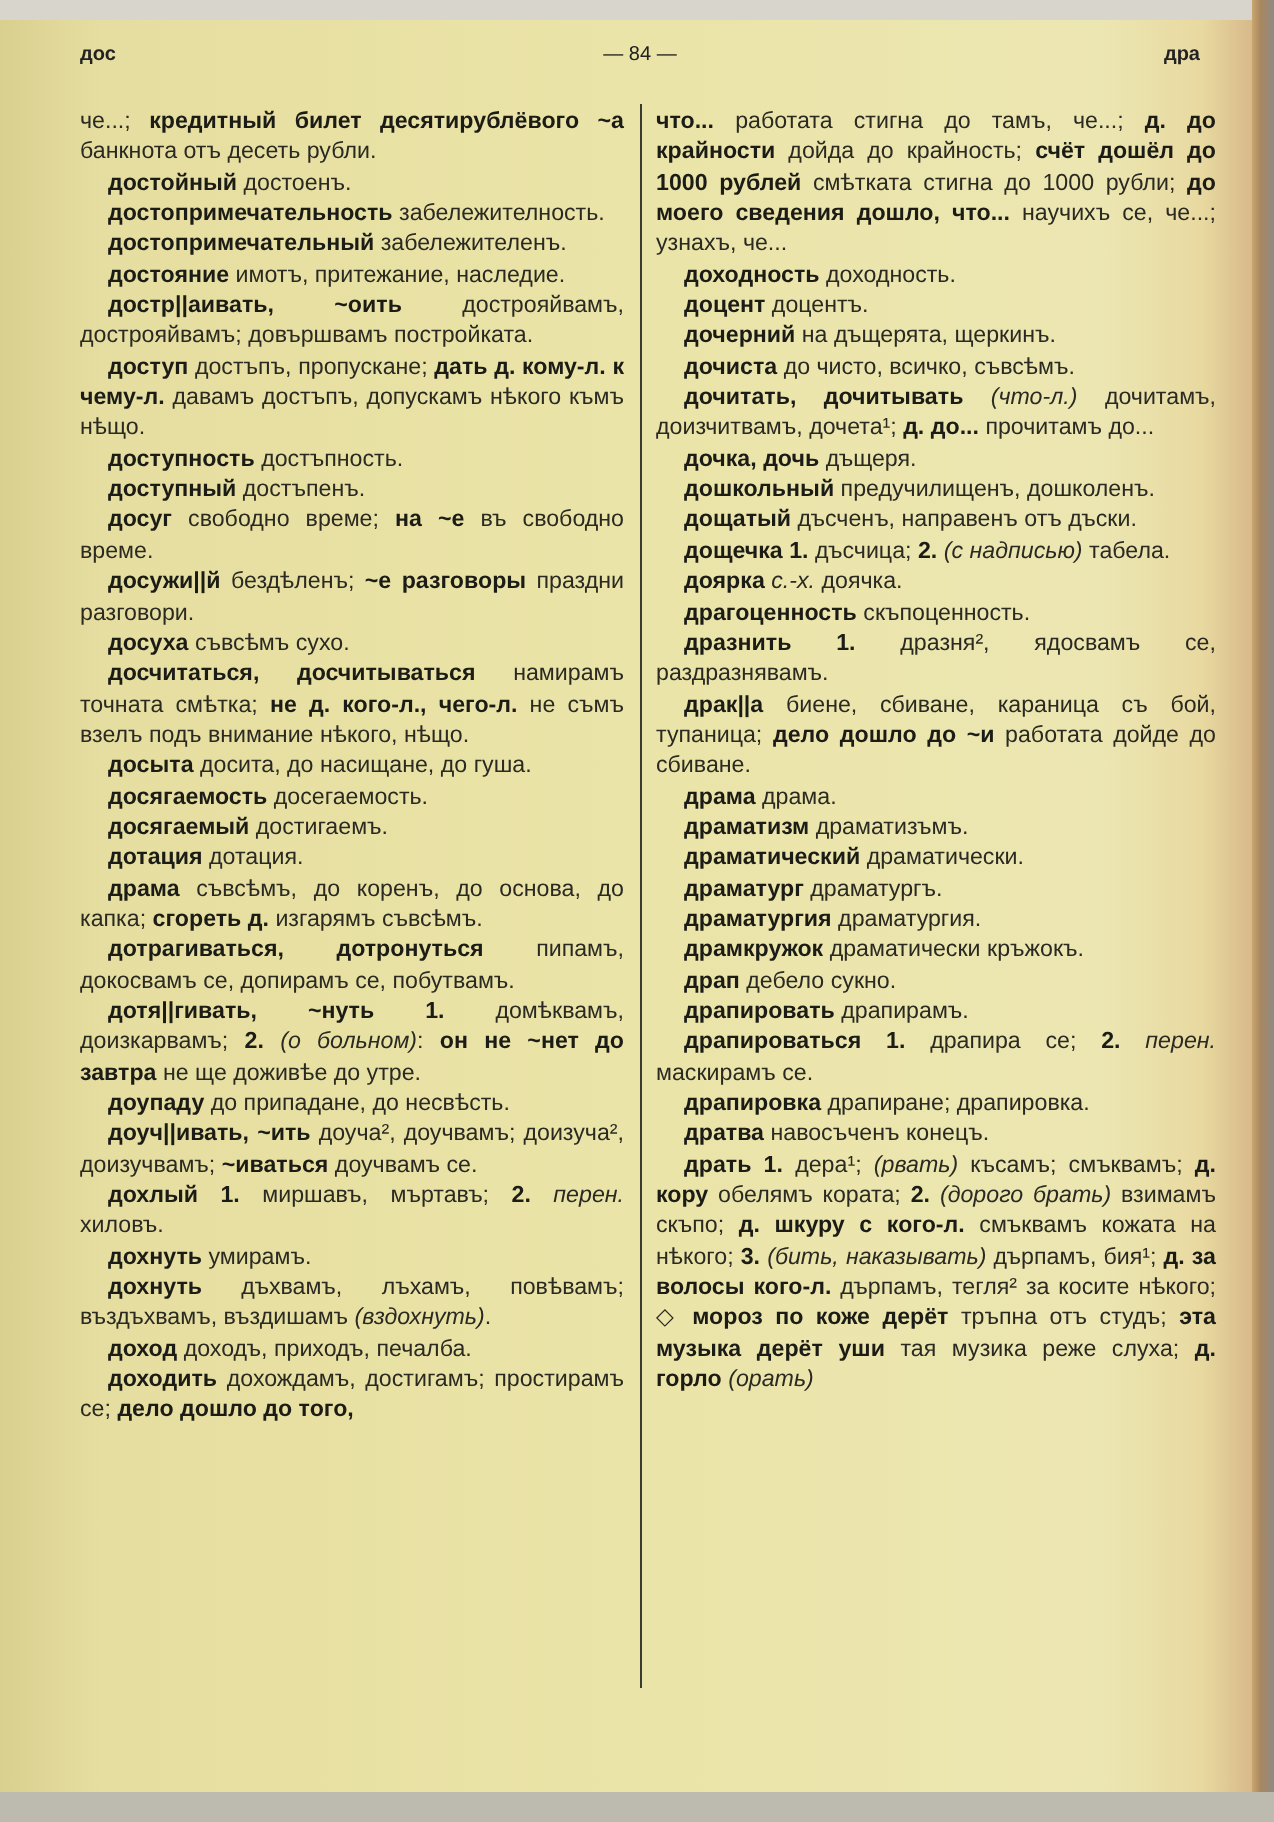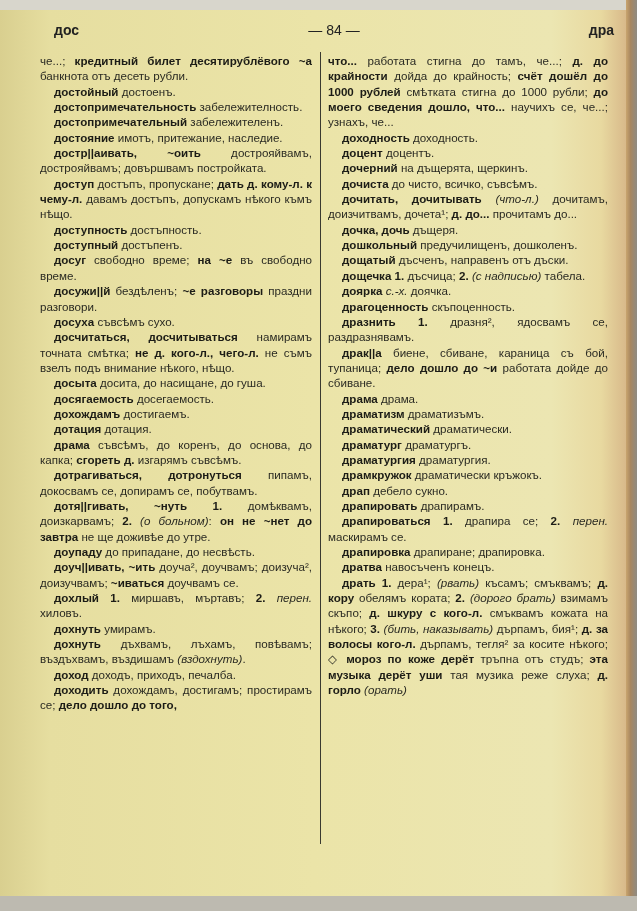--- a/index.html
+++ b/index.html
@@ -18,22 +18,22 @@
   }
   .spine {
     position:absolute; left:626px; top:0; width:11px; height:911px;
     background: linear-gradient(90deg, #c9a56e 0%, #a88760 40%, #8f8b83 100%);
   }
   .bottom-shadow {
     position:absolute; left:0; top:896px; width:637px; height:15px;
     background:#bdbab0;
   }
   .header {
-    position:absolute; top:22px; left:54px; width:560px; height:20px;
-    font-family:"Liberation Sans", sans-serif; font-size:14px; color:#222;
+    position:absolute; top:22px; left:40px; width:560px; height:20px;
+    font-family:"Liberation Sans", sans-serif; font-size:10px; color:#222;
   }
   .header .left { position:absolute; left:0; top:0; font-weight:bold; }
   .header .center { position:absolute; left:0; width:560px; text-align:center; top:0; }
   .header .right { position:absolute; right:0; top:0; font-weight:bold; }
   .col {
     position:absolute; top:53px;
     font-family:"Liberation Sans", sans-serif;
     font-size:11.6px; line-height:15.35px; color:#2a2a22;
     text-align:justify;
   }
@@ -69,21 +69,21 @@
     <p class="entry"><b>достр||аивать, ~оить</b> дострояйвамъ, дострояйвамъ; довършвамъ постройката.</p>
     <p class="entry"><b>доступ</b> достъпъ, пропускане; <b>дать д. кому-л. к чему-л.</b> давамъ достъпъ, допускамъ нѣкого къмъ нѣщо.</p>
     <p class="entry"><b>доступность</b> достъпность.</p>
     <p class="entry"><b>доступный</b> достъпенъ.</p>
     <p class="entry"><b>досуг</b> свободно време; <b>на ~е</b> въ свободно време.</p>
     <p class="entry"><b>досужи||й</b> бездѣленъ; <b>~е разговоры</b> праздни разговори.</p>
     <p class="entry"><b>досуха</b> съвсѣмъ сухо.</p>
     <p class="entry"><b>досчитаться, досчитываться</b> намирамъ точната смѣтка; <b>не д. кого-л., чего-л.</b> не съмъ взелъ подъ внимание нѣкого, нѣщо.</p>
     <p class="entry"><b>досыта</b> досита, до насищане, до гуша.</p>
     <p class="entry"><b>досягаемость</b> досегаемость.</p>
-    <p class="entry"><b>дохождамъ</b> достигаемъ.</p>
+    <p class="entry"><b>досягаемый</b> достигаемъ.</p>
     <p class="entry"><b>дотация</b> дотация.</p>
     <p class="entry"><b>драма</b> съвсѣмъ, до коренъ, до основа, до капка; <b>сгореть д.</b> изгарямъ съвсѣмъ.</p>
     <p class="entry"><b>дотрагиваться, дотронуться</b> пипамъ, докосвамъ се, допирамъ се, побутвамъ.</p>
     <p class="entry"><b>дотя||гивать, ~нуть 1.</b> домѣквамъ, доизкарвамъ; <b>2.</b> <i>(о больном)</i>: <b>он не ~нет до завтра</b> не ще доживѣе до утре.</p>
     <p class="entry"><b>доупаду</b> до припадане, до несвѣсть.</p>
     <p class="entry"><b>доуч||ивать, ~ить</b> доуча², доучвамъ; доизуча², доизучвамъ; <b>~иваться</b> доучвамъ се.</p>
     <p class="entry"><b>дохлый 1.</b> миршавъ, мъртавъ; <b>2.</b> <i>перен.</i> хиловъ.</p>
     <p class="entry"><b>дохнуть</b> умирамъ.</p>
     <p class="entry"><b>дохнуть</b> дъхвамъ, лъхамъ, повѣвамъ; въздъхвамъ, въздишамъ <i>(вздохнуть)</i>.</p>
     <p class="entry"><b>доход</b> доходъ, приходъ, печалба.</p>

